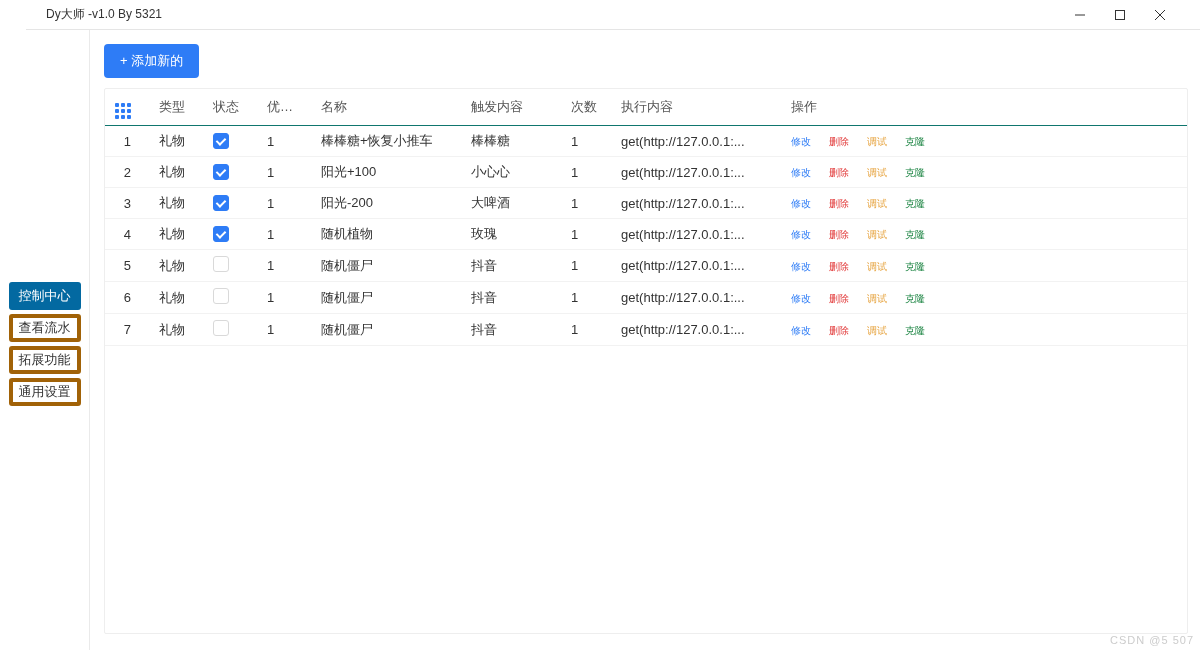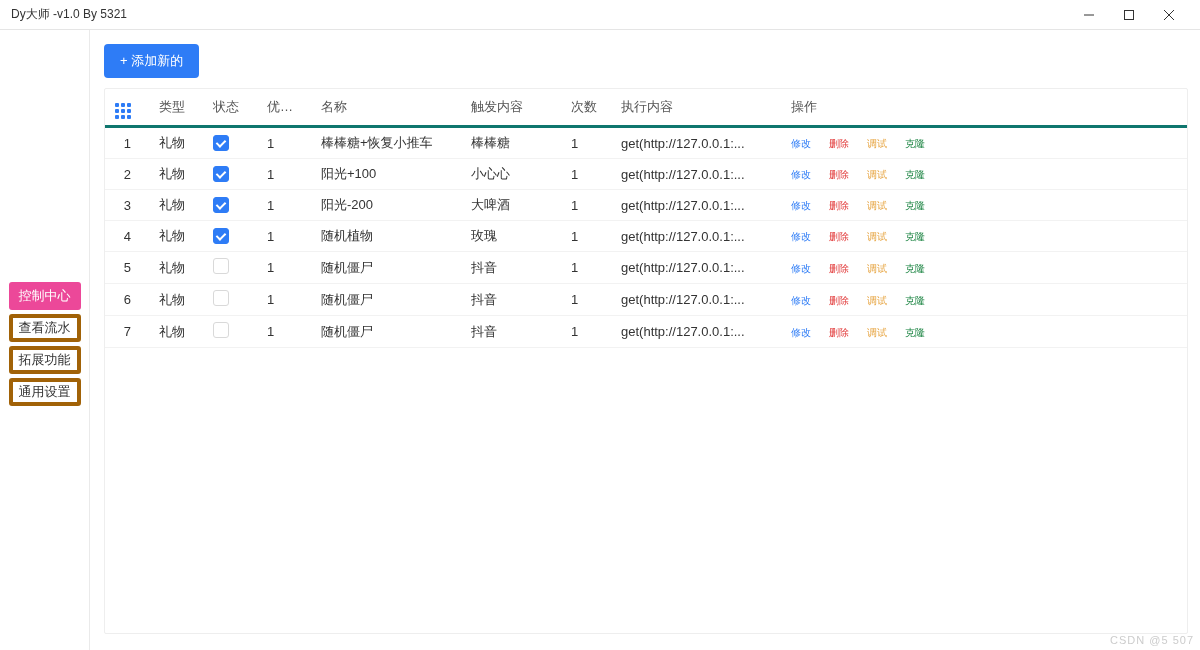--- a/index.html
+++ b/index.html
@@ -1,32 +1,32 @@
 <!DOCTYPE html>
 <html><head>
 <meta charset="utf-8">
 <style>
 * { box-sizing: border-box; margin: 0; padding: 0; }
 html, body { width: 1200px; height: 650px; font-family: "Microsoft YaHei", Arial, sans-serif; font-size: 13px; color: #333; background: #fff; overflow: hidden; }
-.titlebar { height: 30px; display: flex; align-items: center; padding: 0 11px; border-bottom: 1px solid #e5e5e5; }
+.titlebar { height: 30px; display: flex; align-items: center; padding: 0 20px; border-bottom: 1px solid #e5e5e5; margin-left: 26px; }
 .titlebar .title { flex: 1; font-size: 12px; color: #333; }
 .titlebar .win-btn { width: 40px; height: 30px; display: flex; align-items: center; justify-content: center; color: #333; cursor: pointer; }
 .titlebar .win-btn svg { width: 10px; height: 10px; }
 .body { display: flex; height: calc(100% - 30px); }
 .sidebar { width: 90px; border-right: 1px solid #eaeaea; display: flex; flex-direction: column; align-items: center; padding-top: 250px; }
 .sidebar .nav-item { width: 72px; height: 28px; margin: 2px 0; border-radius: 3px; display: flex; align-items: center; justify-content: center; cursor: pointer; font-size: 13px; color: #333; border: 1px solid transparent; }
-.sidebar .nav-item.active { background: #ec4899; color: #fff; }
+.sidebar .nav-item.active { background: #0369a1; color: #fff; }
 .sidebar .nav-item.outlined { border: 4px solid #a16207; }
 .main { flex: 1; padding: 14px 12px 14px 14px; background: #fff; }
 .toolbar { margin-bottom: 10px; }
 .add-btn { background: #2e7cf6; color: #fff; border: none; border-radius: 4px; padding: 8px 16px; font-size: 13px; cursor: pointer; }
 .table-wrap { border: 1px solid #eee; border-radius: 2px; height: calc(100% - 46px); overflow: auto; }
 table { width: 100%; border-collapse: collapse; table-layout: fixed; }
 th, td { text-align: left; padding: 6px 8px; font-size: 13px; font-weight: normal; color: #333; overflow: hidden; text-overflow: ellipsis; white-space: nowrap; }
-thead th { border-bottom: 3px solid #0f766e; color: #555; }
+thead th { border-bottom: 1px solid #0f766e; color: #555; }
 tbody tr { border-bottom: 1px solid #f2f2f2; }
 .col-idx { width: 46px; text-align: right; padding-right: 20px; }
 .col-type { width: 54px; }
 .col-status { width: 54px; }
 .col-pri { width: 54px; }
 .col-name { width: 150px; }
 .col-trig { width: 100px; }
 .col-count { width: 50px; }
 .col-exec { width: 170px; }
 .col-act { width: auto; }

